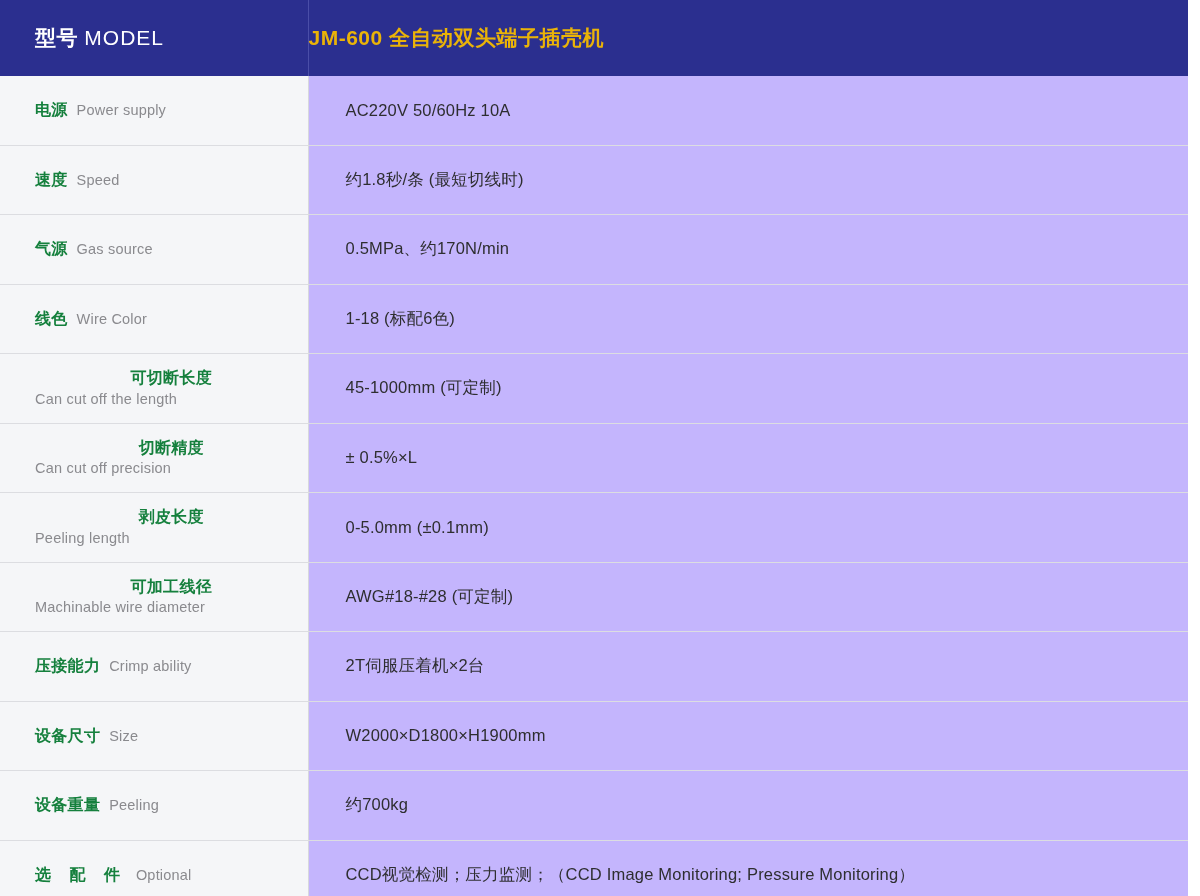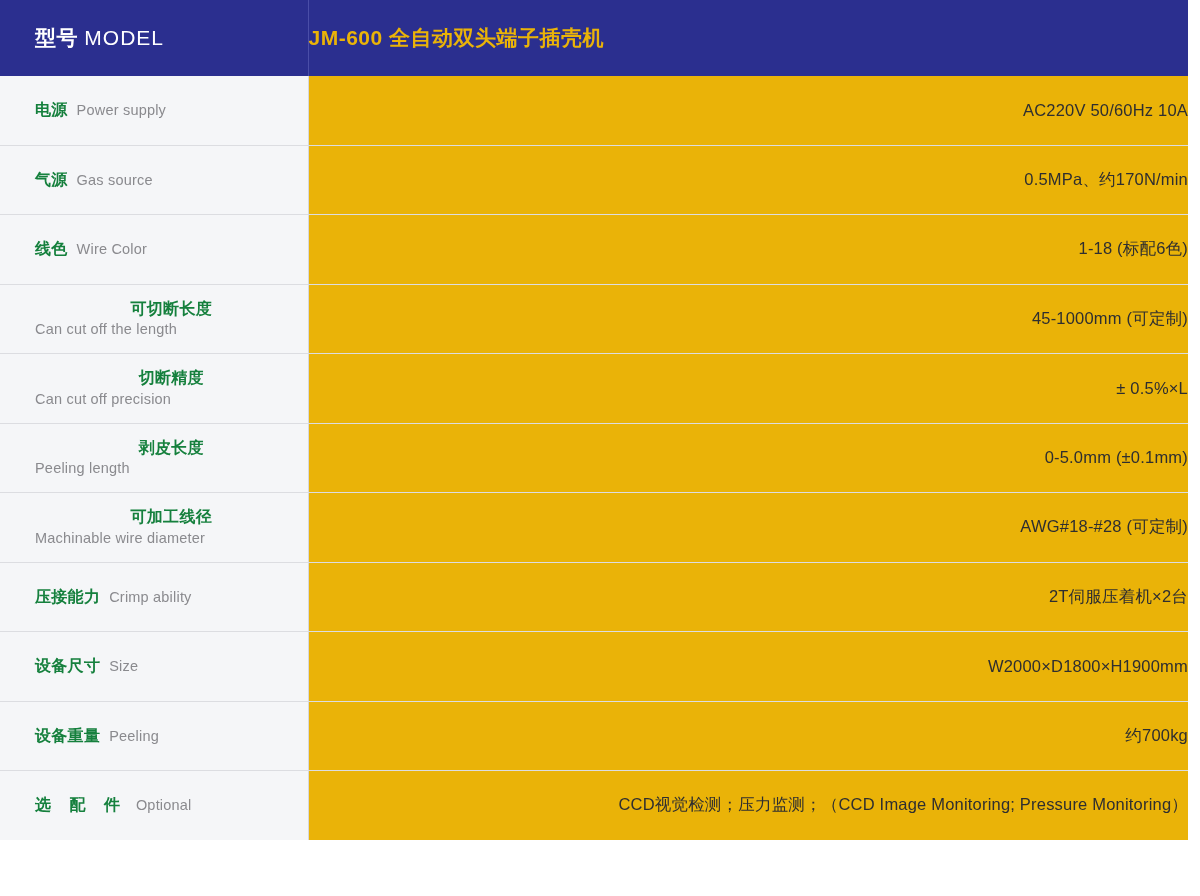--- a/index.html
+++ b/index.html
@@ -67,22 +67,21 @@
   .spec-row:last-child td {
     border-bottom: none;
   }
 
   .label-cell {
     width: 308px;
     background: #f5f6f8;
     border-right: 1px solid #d7d8dc;
   }
   .value-cell {
-    background: #eab308;
-    text-align: right;
+    background: #c4b5fd;
   }
 
   .label-inner {
     padding-left: 35px;
     line-height: 1.28;
   }
   .label-inner .cn {
     color: #15803d;
     font-size: 16px;
     font-weight: bold;
@@ -146,20 +145,28 @@
       <tr class="spec-row">
         <td class="label-cell">
           <div class="label-inner inline"><span class="cn">电源</span><span class="en">Power supply</span></div>
         </td>
         <td class="value-cell">
           <div class="value-inner">AC220V 50/60Hz 10A</div>
         </td>
       </tr>
       <tr class="spec-row">
         <td class="label-cell">
+          <div class="label-inner inline"><span class="cn">速度</span><span class="en">Speed</span></div>
+        </td>
+        <td class="value-cell">
+          <div class="value-inner">约1.8秒/条 (最短切线时)</div>
+        </td>
+      </tr>
+      <tr class="spec-row">
+        <td class="label-cell">
           <div class="label-inner inline"><span class="cn">气源</span><span class="en">Gas source</span></div>
         </td>
         <td class="value-cell">
           <div class="value-inner">0.5MPa、约170N/min</div>
         </td>
       </tr>
       <tr class="spec-row">
         <td class="label-cell">
           <div class="label-inner inline"><span class="cn">线色</span><span class="en">Wire Color</span></div>
         </td>

